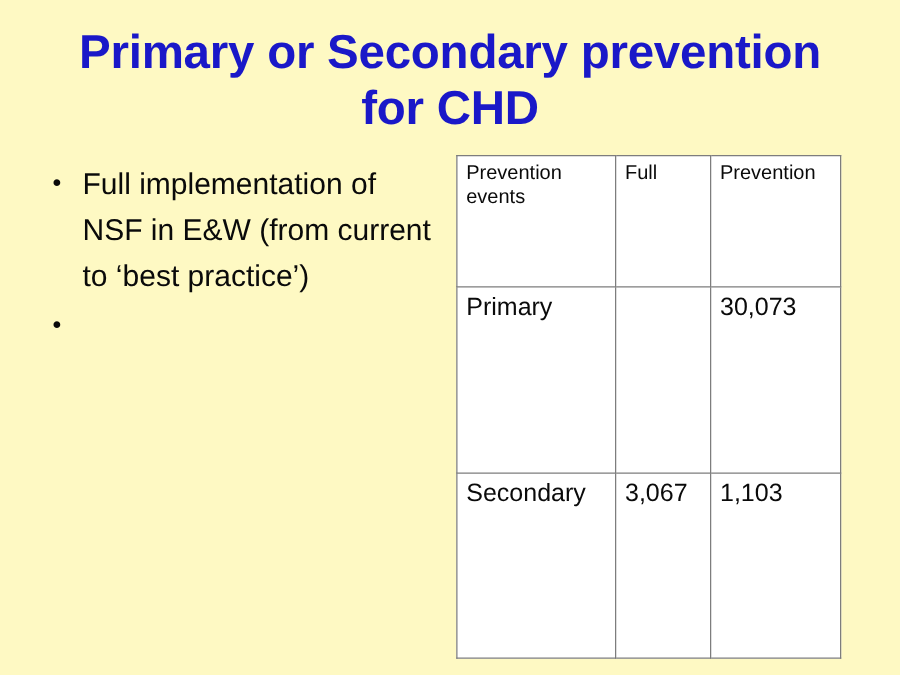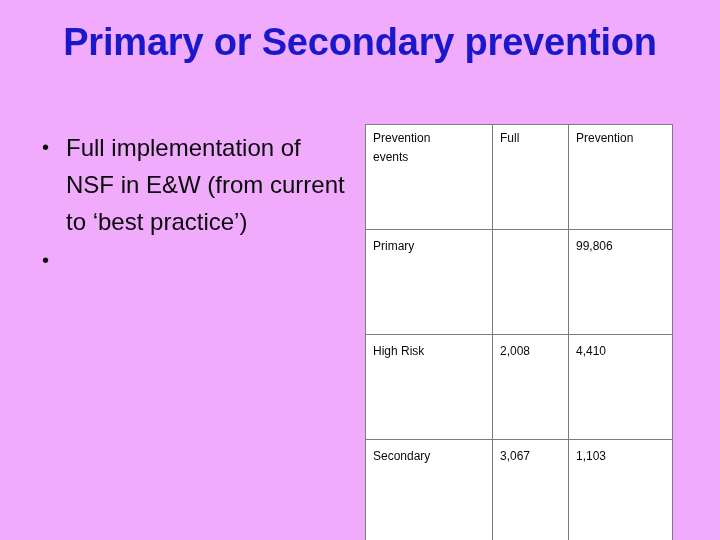--- a/index.html
+++ b/index.html
@@ -12,21 +12,21 @@
     background: #ffffff;
     font-family: "Liberation Sans", sans-serif;
     overflow: hidden;
     position: relative;
     -webkit-font-smoothing: antialiased;
   }
 
   #slide {
     position: absolute;
     inset: 0;
-    background: #f0abfc;
+    background: #fef9c3;
   }
 
   
   .slide-title {
     position: absolute;
     left: 30px;
     top: 20px;
     width: 660px;
     text-align: center;
     color: #1a18c8;
@@ -82,36 +82,37 @@
     color: #0a0a0a;
     height: 100px;
     overflow: hidden;
   }
   .col-group  { width: 127px; }
   .col-drugs  { width: 76px;  }
   .col-life   { width: 104px; }
 
   .data-table thead td,
   .data-table .head-cell {
-    font-size: 12px;
+    font-size: 16px;
     line-height: 19px;
   }
   .data-table .body-cell {
-    font-size: 12px;
+    font-size: 20px;
     line-height: 24px;
   }
   .cell-text { display: block; }
 </style>
 </head>
 <body>
 
 <div id="slide">
 
   <div class="slide-title">
     <span class="tl">Primary or Secondary prevention</span>
+    <span class="tl">for CHD</span>
   </div>
 
   <div class="bullets">
     <div class="bullet-item">
       <span class="bullet-mark">•</span>
       <span>Full implementation of NSF in E&amp;W (from current to ‘best practice’)</span>
     </div>
     <div class="bullet-item">
       <span class="bullet-mark">•</span>
     </div>
@@ -130,26 +131,21 @@
           <span class="cell-text">events</span>
         </td>
         <td class="head-cell">Full</td>
         <td class="head-cell">Prevention</td>
       </tr>
     </thead>
     <tbody>
       <tr>
         <td class="body-cell">Primary</td>
         <td class="body-cell"></td>
-        <td class="body-cell">99,806</td>
-      </tr>
-      <tr>
-        <td class="body-cell">High Risk</td>
-        <td class="body-cell">2,008</td>
-        <td class="body-cell">4,410</td>
+        <td class="body-cell">30,073</td>
       </tr>
       <tr>
         <td class="body-cell">Secondary</td>
         <td class="body-cell">3,067</td>
         <td class="body-cell">1,103</td>
       </tr>
     </tbody>
   </table>
 
 </div>

